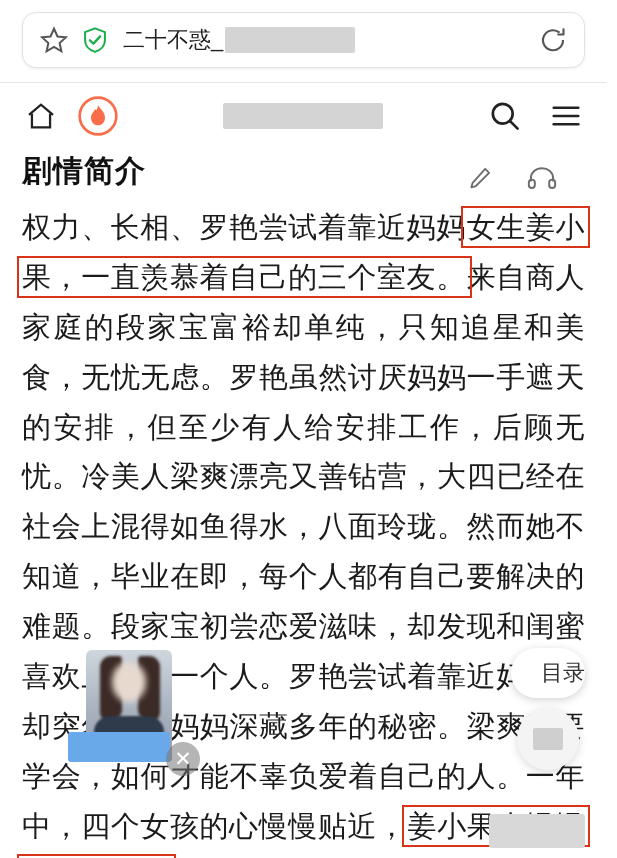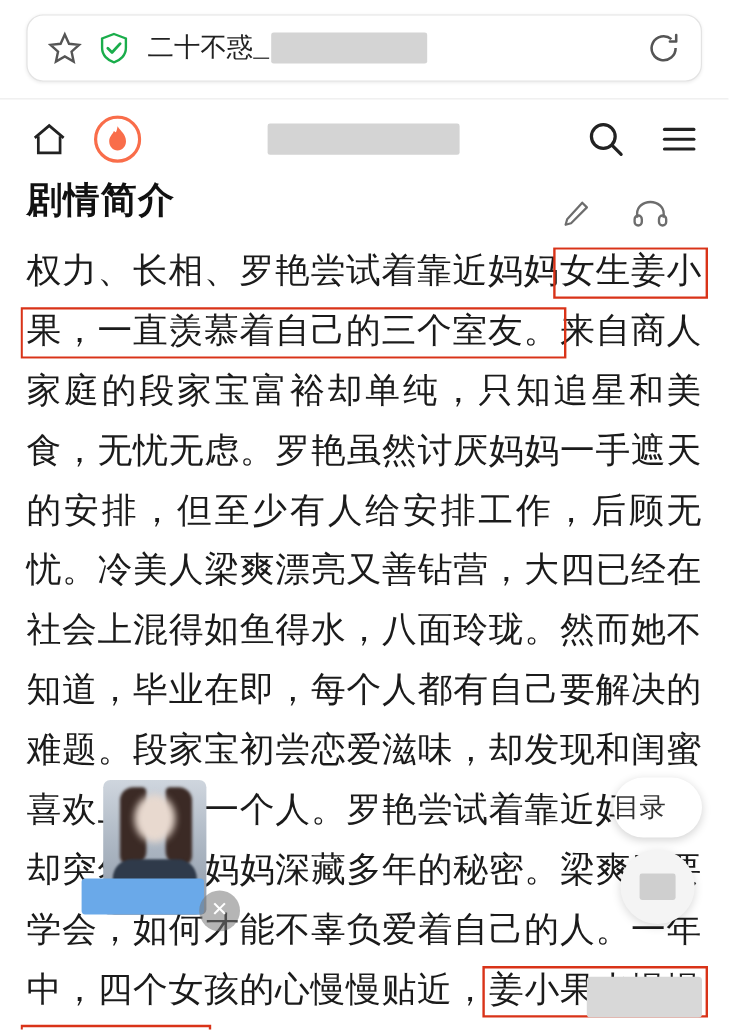--- a/index.html
+++ b/index.html
@@ -8,21 +8,20 @@
     height: 858px;
     background: #ffffff;
     font-family: "Liberation Sans", sans-serif;
     overflow: hidden;
   }
   .phone {
     position: relative;
     width: 607px;
     height: 858px;
     background: #ffffff;
-    font-family: Liberation Mono, monospace;
   }
 
   
   .urlbar-wrap {
     padding: 12px 22px 14px 22px;
     background: #ffffff;
   }
   .urlbar {
     display: flex;
     align-items: center;
@@ -121,21 +120,21 @@
     position: absolute;
     right: 22px;
     top: 648px;
     width: 74px;
     height: 50px;
     background: #ffffff;
     border-radius: 26px;
     box-shadow: 0 2px 8px rgba(0,0,0,0.18);
     display: flex;
     align-items: center;
-    justify-content: flex-start;
+    justify-content: flex-end;
     font-size: 22px;
     color: #333;
   }
   .circle-btn {
     position: absolute;
     right: 28px;
     top: 708px;
     width: 62px;
     height: 62px;
     border-radius: 50%;

